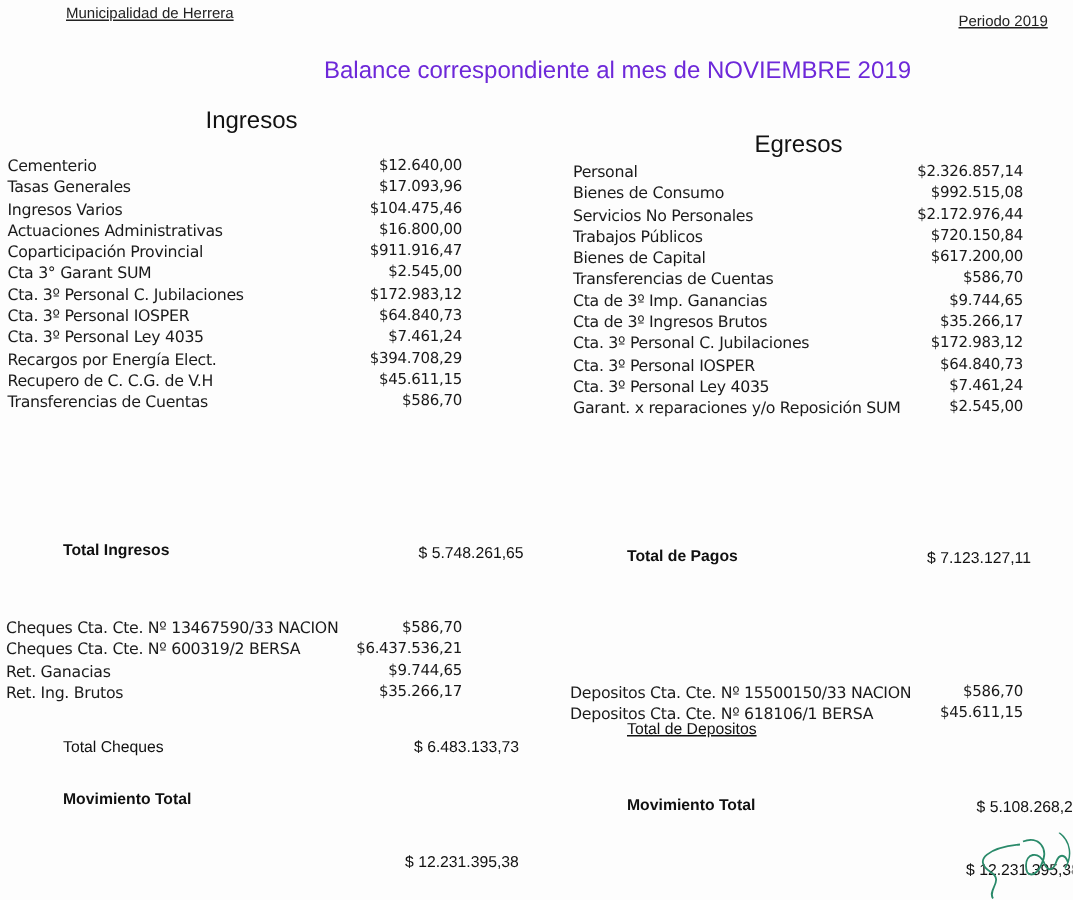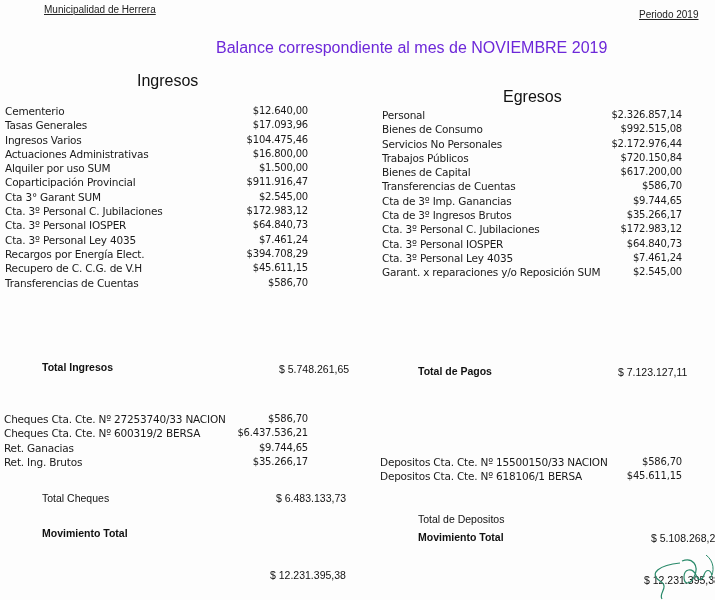--- a/index.html
+++ b/index.html
@@ -42,24 +42,20 @@
       <span class="row-label">Tasas Generales</span>
       <span class="row-value">$17.093,96</span>
     </div>
   <div class="r">
       <span class="row-label">Ingresos Varios</span>
       <span class="row-value">$104.475,46</span>
     </div>
   <div class="r">
       <span class="row-label">Actuaciones Administrativas</span>
       <span class="row-value">$16.800,00</span>
-    </div>
-  <div class="r">
-      <span class="row-label">Alquiler por uso SUM</span>
-      <span class="row-value">$1.500,00</span>
     </div>
   <div class="r">
       <span class="row-label">Coparticipación Provincial</span>
       <span class="row-value">$911.916,47</span>
     </div>
   <div class="r">
       <span class="row-label">Cta 3° Garant SUM</span>
       <span class="row-value">$2.545,00</span>
     </div>
   <div class="r">
@@ -139,21 +135,21 @@
     </div>
 </div>
 
 <div class="abs total-label" style="left:4px; top:361px;">Total Ingresos</div>
 <div class="abs total-value" style="left:241px; top:363px;">$ 5.748.261,65</div>
 <div class="abs total-label" style="left:380px; top:365px;">Total de Pagos</div>
 <div class="abs total-value" style="left:580px; top:366px;">$ 7.123.127,11</div>
 
 <div class="list" style="left:4px; top:413px; width:304px;">
   <div class="r">
-      <span class="row-label">Cheques Cta. Cte. Nº 27253740/33 NACION</span>
+      <span class="row-label">Cheques Cta. Cte. Nº 13467590/33 NACION</span>
       <span class="row-value">$586,70</span>
     </div>
   <div class="r">
       <span class="row-label">Cheques Cta. Cte. Nº 600319/2 BERSA</span>
       <span class="row-value">$6.437.536,21</span>
     </div>
   <div class="r">
       <span class="row-label">Ret. Ganacias</span>
       <span class="row-value">$9.744,65</span>
     </div>
@@ -169,21 +165,21 @@
       <span class="row-value">$586,70</span>
     </div>
   <div class="r">
       <span class="row-label">Depositos Cta. Cte. Nº 618106/1 BERSA</span>
       <span class="row-value">$45.611,15</span>
     </div>
 </div>
 
 <div class="abs total-value" style="left:4px; top:492px; font-weight:normal;">Total Cheques</div>
 <div class="abs total-value" style="left:238px; top:492px;">$ 6.483.133,73</div>
-<div class="abs total-value" style="left:380px; top:513px;">Total de Depositos</div>
+<div class="abs total-value" style="left:380px; top:480px;text-decoration:underline;">Total de Depositos</div>
 <div class="abs total-value" style="left:613px; top:496px;margin-top:36px;">$ 5.108.268,27</div>
 
 <div class="abs total-label" style="left:4px; top:527px;">Movimiento Total</div>
 <div class="abs total-value total-bold" style="left:232px; top:529px;">$ 12.231.395,38</div>
 <div class="abs total-label" style="left:380px; top:531px;">Movimiento Total</div>
 <div class="abs total-value total-bold" style="left:606px; top:534px;">$ 12.231.395,38</div>
 
 <svg class="sig" viewBox="0 0 75 45">
   <path d="M40 8 C20 10, 8 18, 20 26 C30 32, 18 38, 22 44" fill="none" stroke="#2a8a6a" stroke-width="1.2"></path>
   <path d="M42 6 C52 2, 60 10, 54 22 C50 30, 44 30, 44 22 C44 14, 52 12, 56 20 C58 26, 62 26, 64 20 C66 14, 70 14, 72 20" fill="none" stroke="#2a8a6a" stroke-width="1.2"></path>

